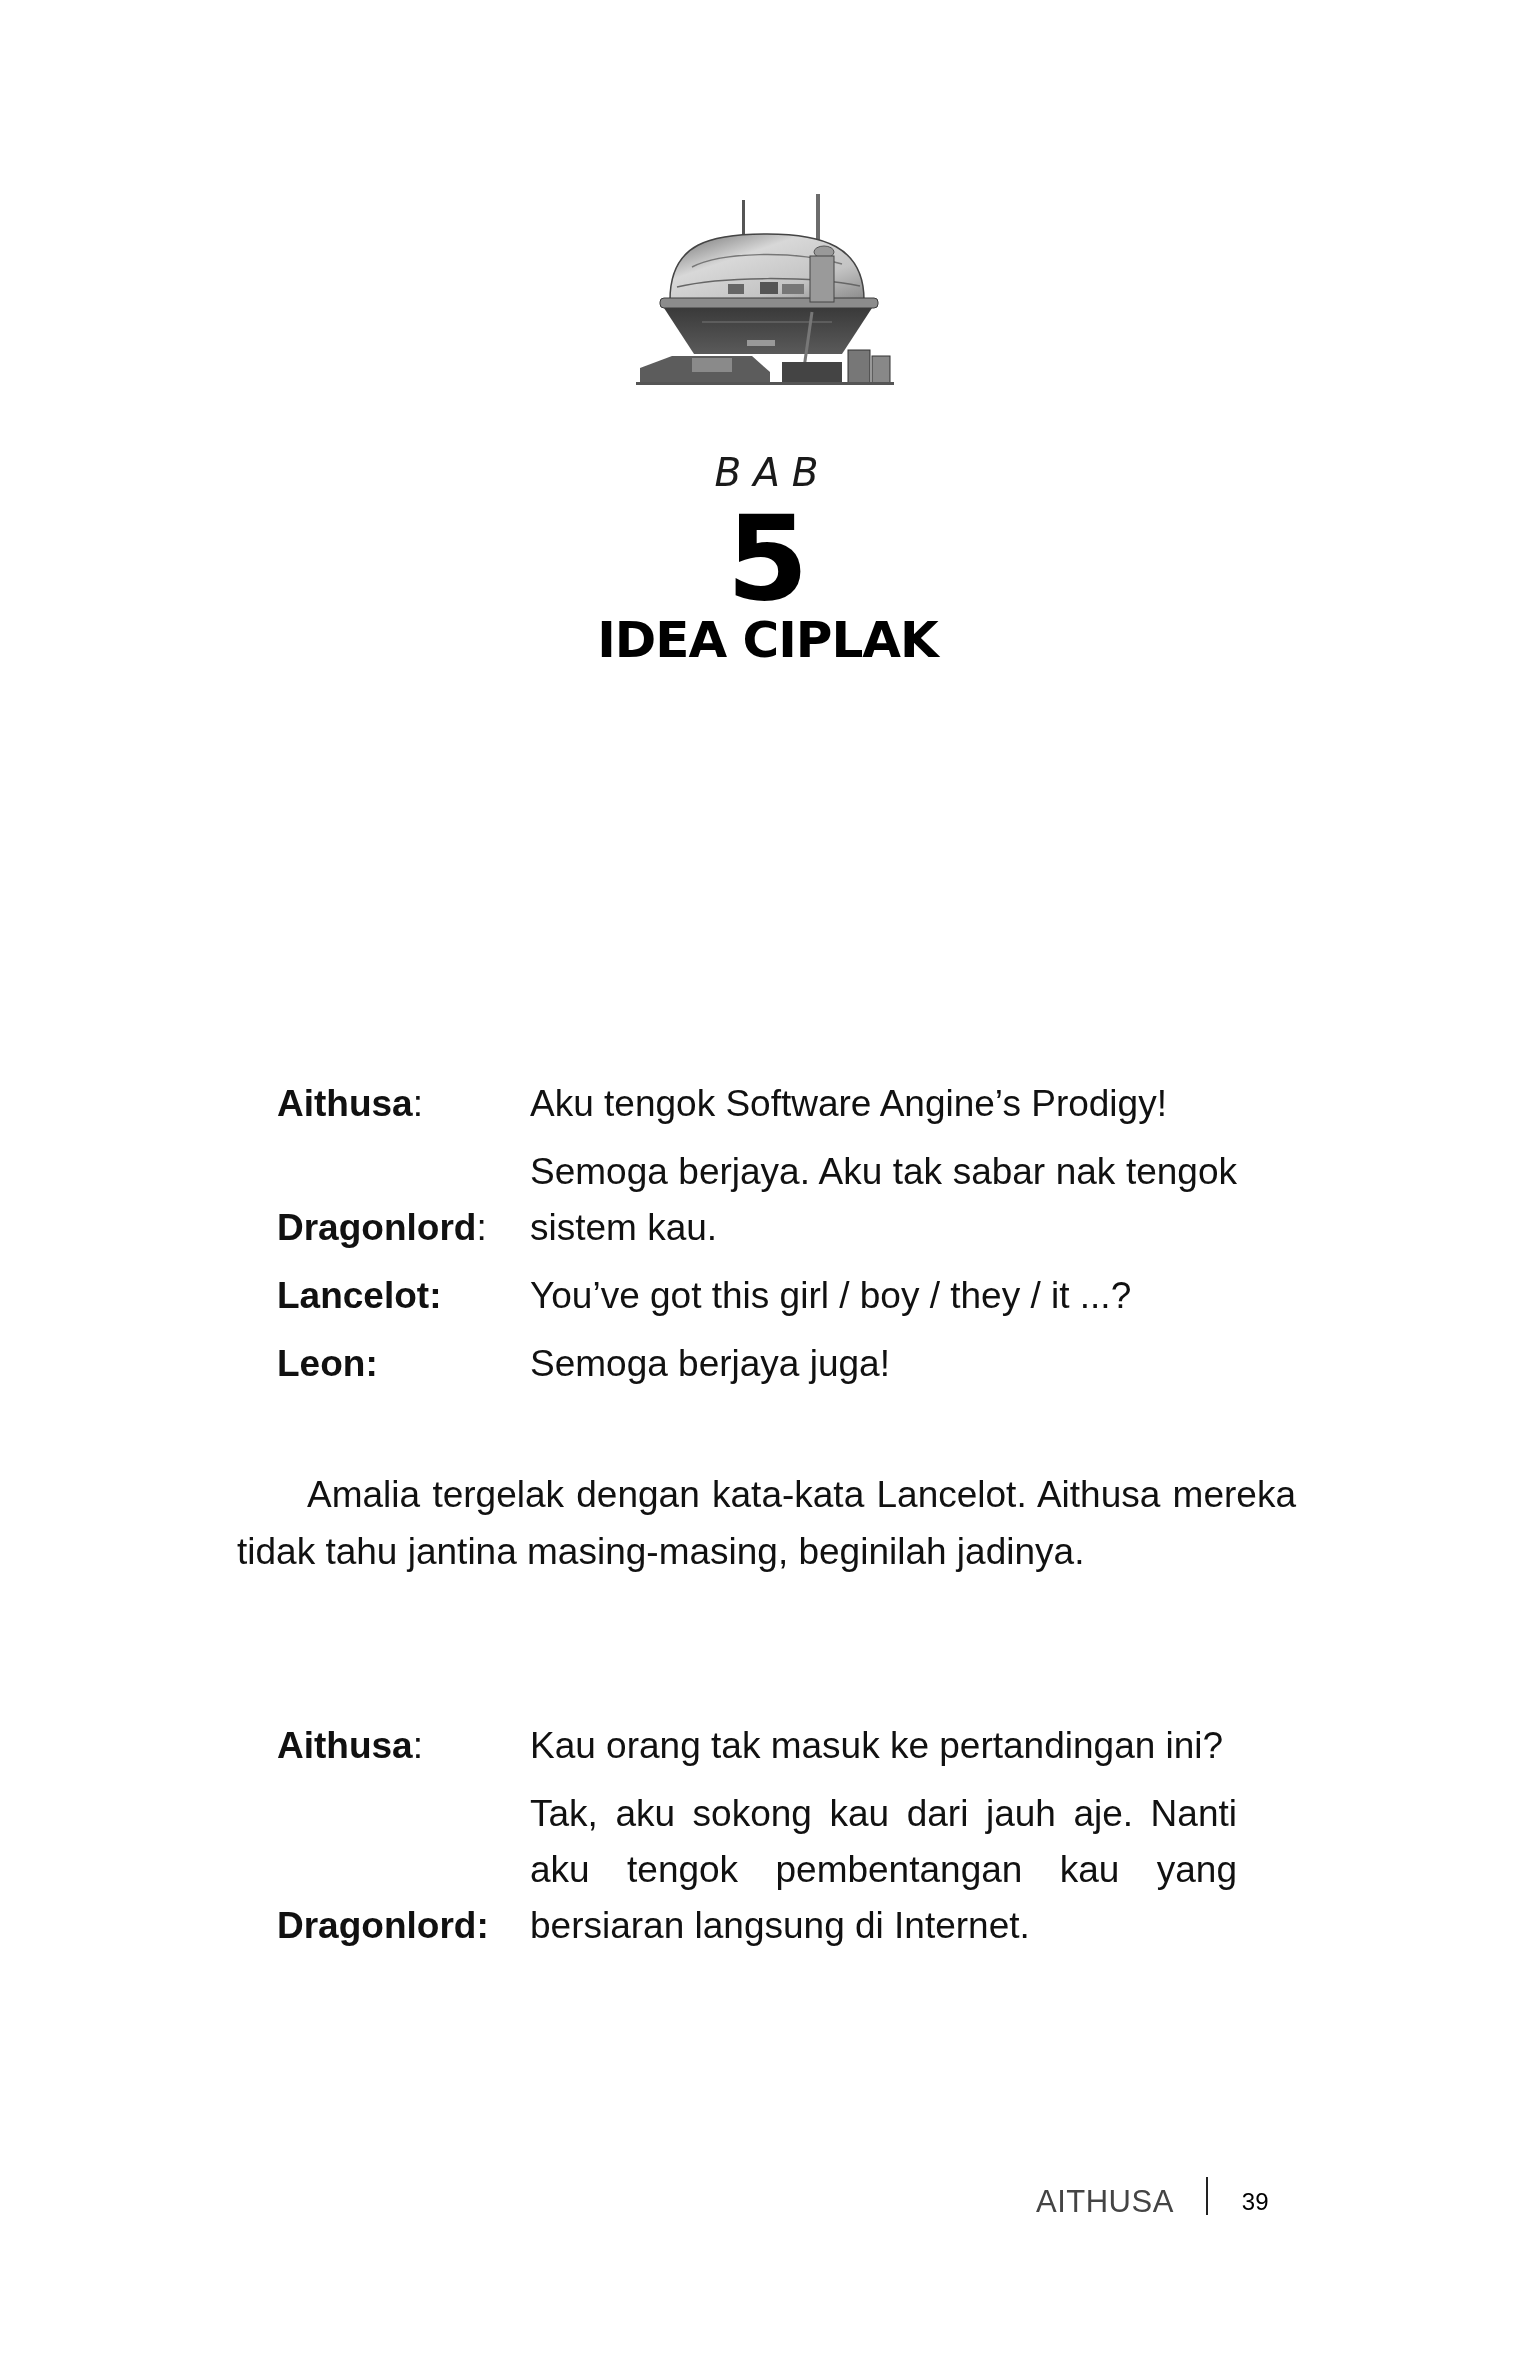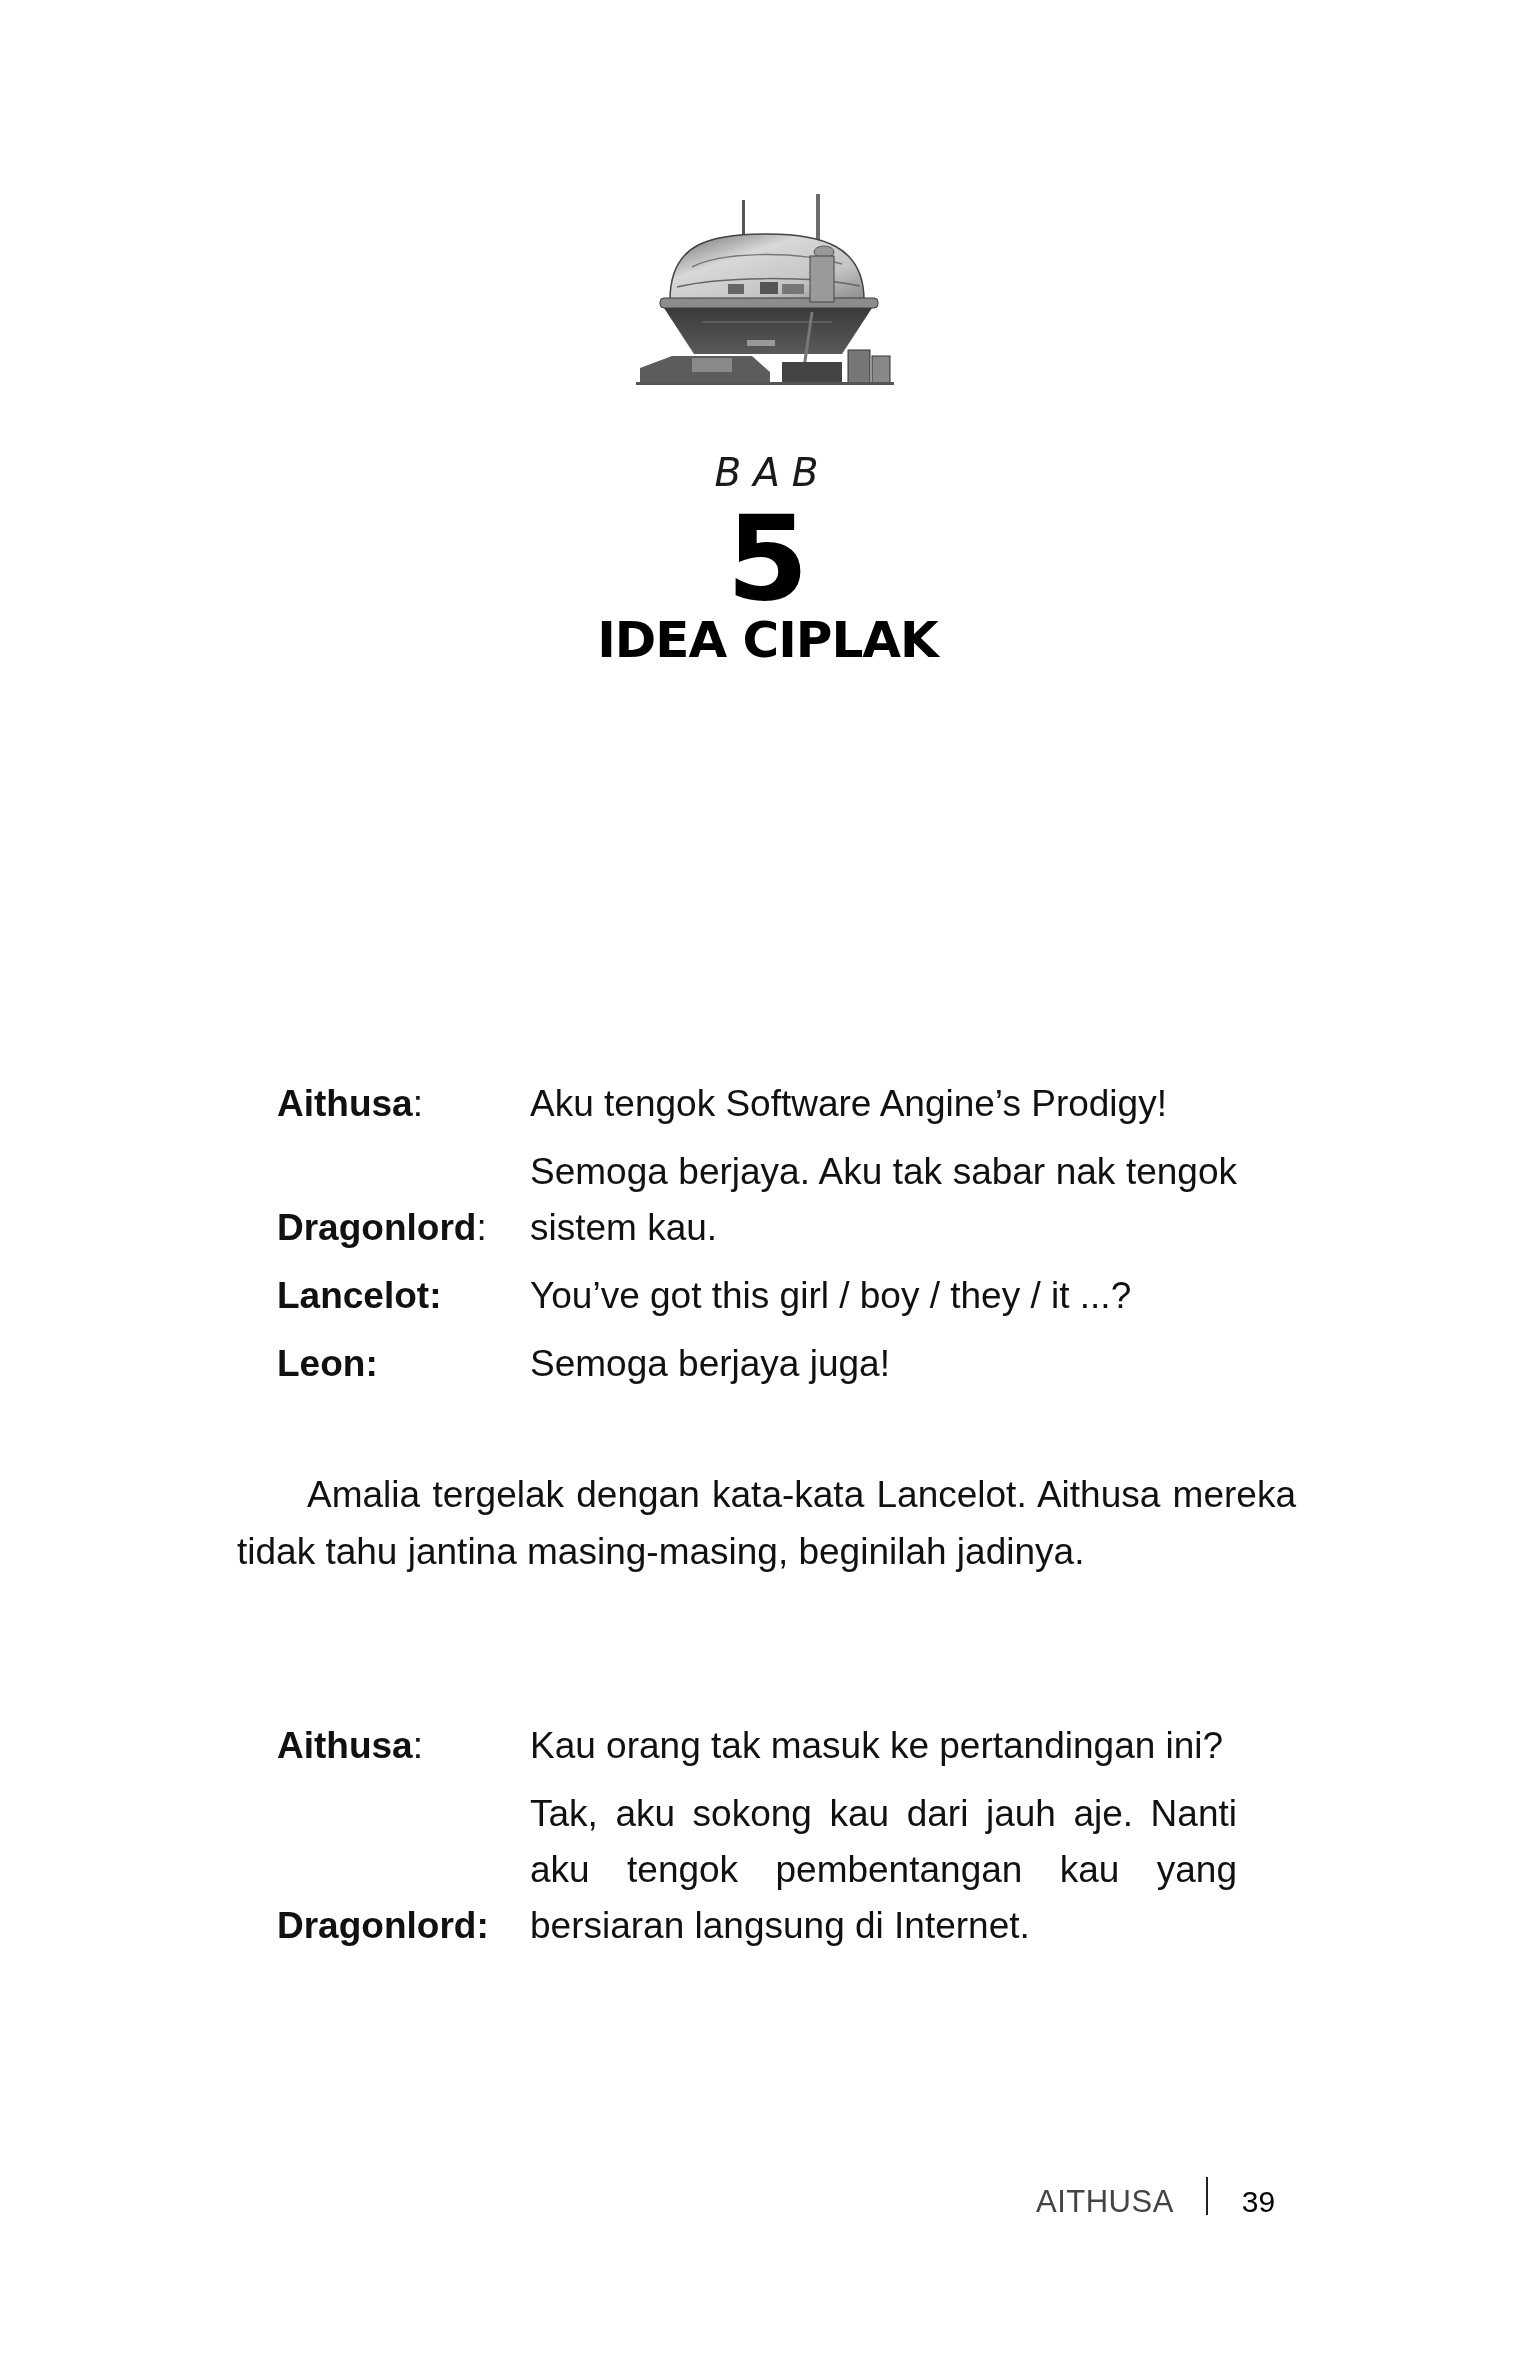--- a/index.html
+++ b/index.html
@@ -110,21 +110,21 @@
   }
   .footer-sep {
     width: 2px;
     height: 38px;
     background: #222;
     margin: 0 34px 0 32px;
     position: relative;
     top: -6px;
   }
   .footer-page {
-    font-size: 30px;
+    font-size: 24px;
     color: #000;
   }
 </style>
 </head>
 <body>
 
 <div class="illustration">
   <svg width="270" height="228" viewBox="0 0 270 228" xmlns="http://www.w3.org/2000/svg">
     <defs>
       <linearGradient id="dome" x1="0" y1="0" x2="1" y2="1">

